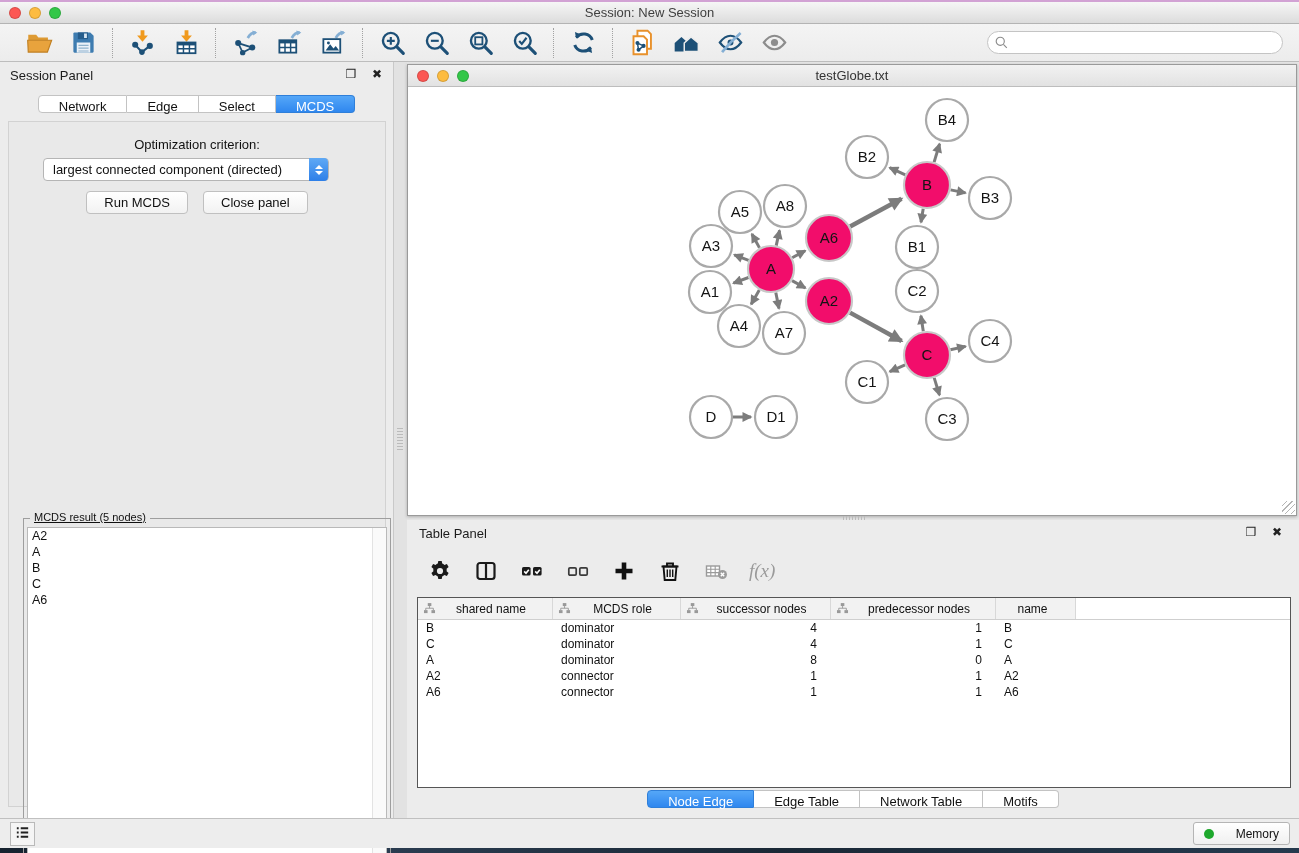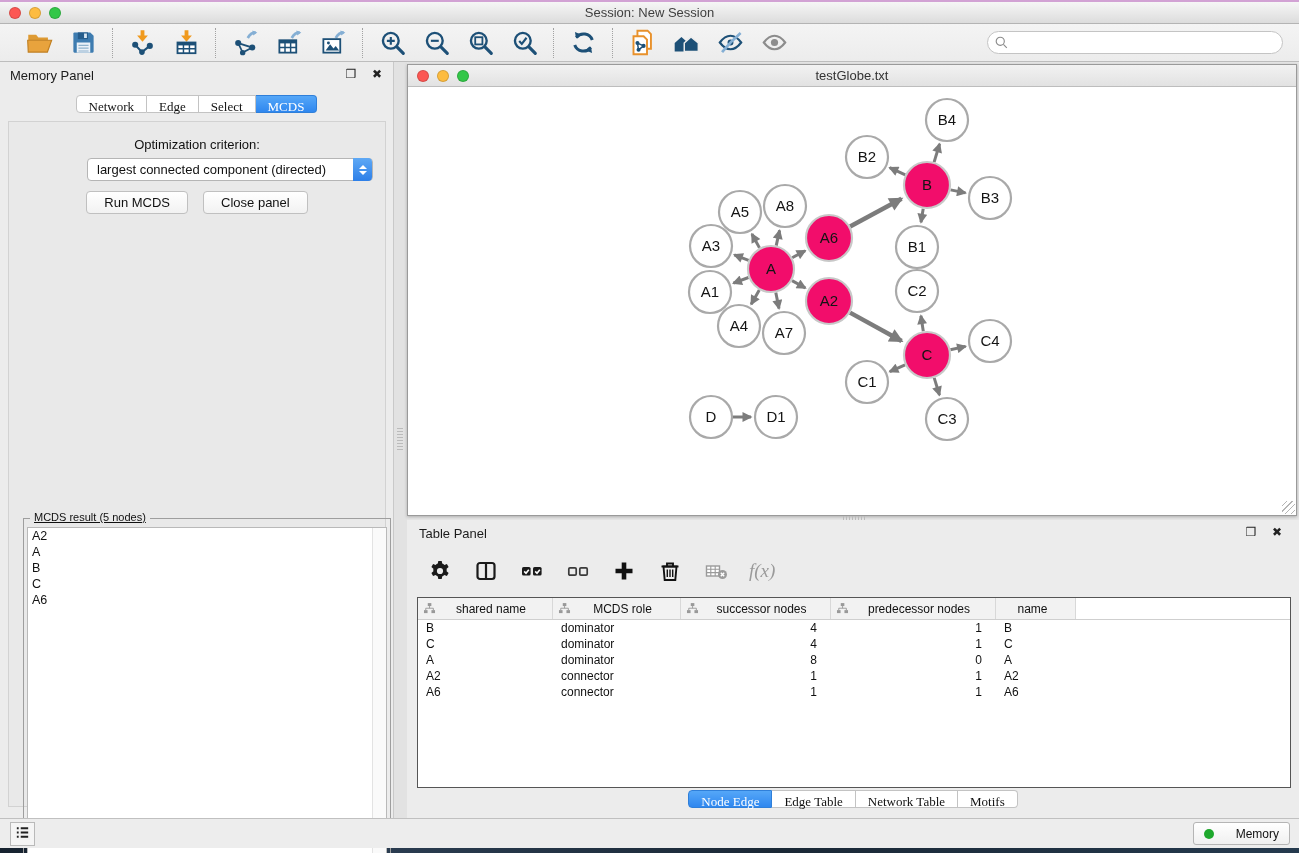--- a/index.html
+++ b/index.html
@@ -38,33 +38,33 @@
 
   
   .control-panel { position:absolute; left:0; top:0; width:394px; height:756px; background:#ececec;
     border-right:1px solid #c9c9c9; }
   .panel-head { position:absolute; top:6px; left:10px; font-size:13px; color:#1c1c1c; }
   .panel-ctl { position:absolute; top:4px; display:flex; gap:10px; font-size:13px; color:#222; }
   .control-panel .panel-ctl { right:8px; }
   .pbtn { width:16px; height:16px; display:flex; align-items:center; justify-content:center; font-size:12px; }
 
   .seg-group { display:flex; }
-  .seg { height:18px; line-height:21px; padding:0 12px; background:#fff; border:1px solid #c3c3c3;
-    border-left-width:0; font-size:13px; color:#111; cursor:default;font-family:Liberation Serif, serif; }
+  .seg { height:18px; line-height:21px; padding:0 20px; background:#fff; border:1px solid #c3c3c3;
+    border-left-width:0; font-size:13px; color:#111; cursor:default; }
   .seg:first-child { border-left-width:1px; border-radius:4px 0 0 4px; }
   .seg:last-child { border-radius:0 4px 4px 0; }
   .seg-active { background:linear-gradient(#55a7f8,#2f87ef); border-color:#2f7fd9; color:#fff; }
 
   .cp-tabs { position:absolute; top:33px; left:0; right:0; display:flex; justify-content:center; }
   .cp-content { position:absolute; left:8px; top:59px; width:378px; height:686px;
     background:#e9e9e9; border:1px solid #d2d2d2; }
   .opt-label { position:absolute; top:15px; left:0; right:0; text-align:center; font-size:13px; color:#111; }
   .opt-select { position:absolute; top:36px; left:34px; width:286px; height:23px; background:#fff;
     border:1px solid #b5b5b5; border-radius:4px; font-size:13px; color:#111; display:flex; align-items:center;
-    padding-left:9px; cursor:default;margin-left:44px; }
+    padding-left:9px; cursor:default; }
   .opt-stepper { position:absolute; right:0; top:-1px; width:19px; height:23px; border-radius:0 4px 4px 0;
     background:linear-gradient(#5fa9f5,#2d7fe8); display:flex; flex-direction:column; align-items:center; justify-content:center; gap:2px; }
   .chev { width:0; height:0; border-left:4px solid transparent; border-right:4px solid transparent; }
   .chev.up { border-bottom:4px solid #fff; }
   .chev.down { border-top:4px solid #fff; }
   .cp-buttons { position:absolute; top:69px; left:0; right:0; display:flex; justify-content:center; gap:15px; }
   .push-btn { height:23px; background:linear-gradient(#ffffff,#f2f2f2); border:1px solid #c0c0c0; border-radius:4px;
     font-size:13px; color:#111; padding:0 17px; line-height:21px; cursor:default; }
 
   .groupbox { position:absolute; left:14px; top:396px; width:368px; height:342px;
@@ -298,21 +298,21 @@
             <circle cx="10" cy="10" r="6.5" fill="none" stroke="#8a8a8a" stroke-width="1.8"></circle>
             <path d="M15 15l5.5 5.5" stroke="#8a8a8a" stroke-width="1.8"></path>
           </svg></span>
       <input type="text" placeholder="" style="">
     </div>
   </div>
 
   <div class="workspace">
 
     <div class="control-panel">
-      <div class="panel-head">Memory Panel</div>
+      <div class="panel-head">Session Panel</div>
       <div class="panel-ctl">
         <div class="pbtn">❒</div>
         <div class="pbtn">✖</div>
       </div>
       <div class="cp-tabs">
         <div class="seg-group" id="cp-tabs">
             <div class="seg">Network</div>
             <div class="seg">Edge</div>
             <div class="seg">Select</div>
             <div class="seg seg-active">MCDS</div>

